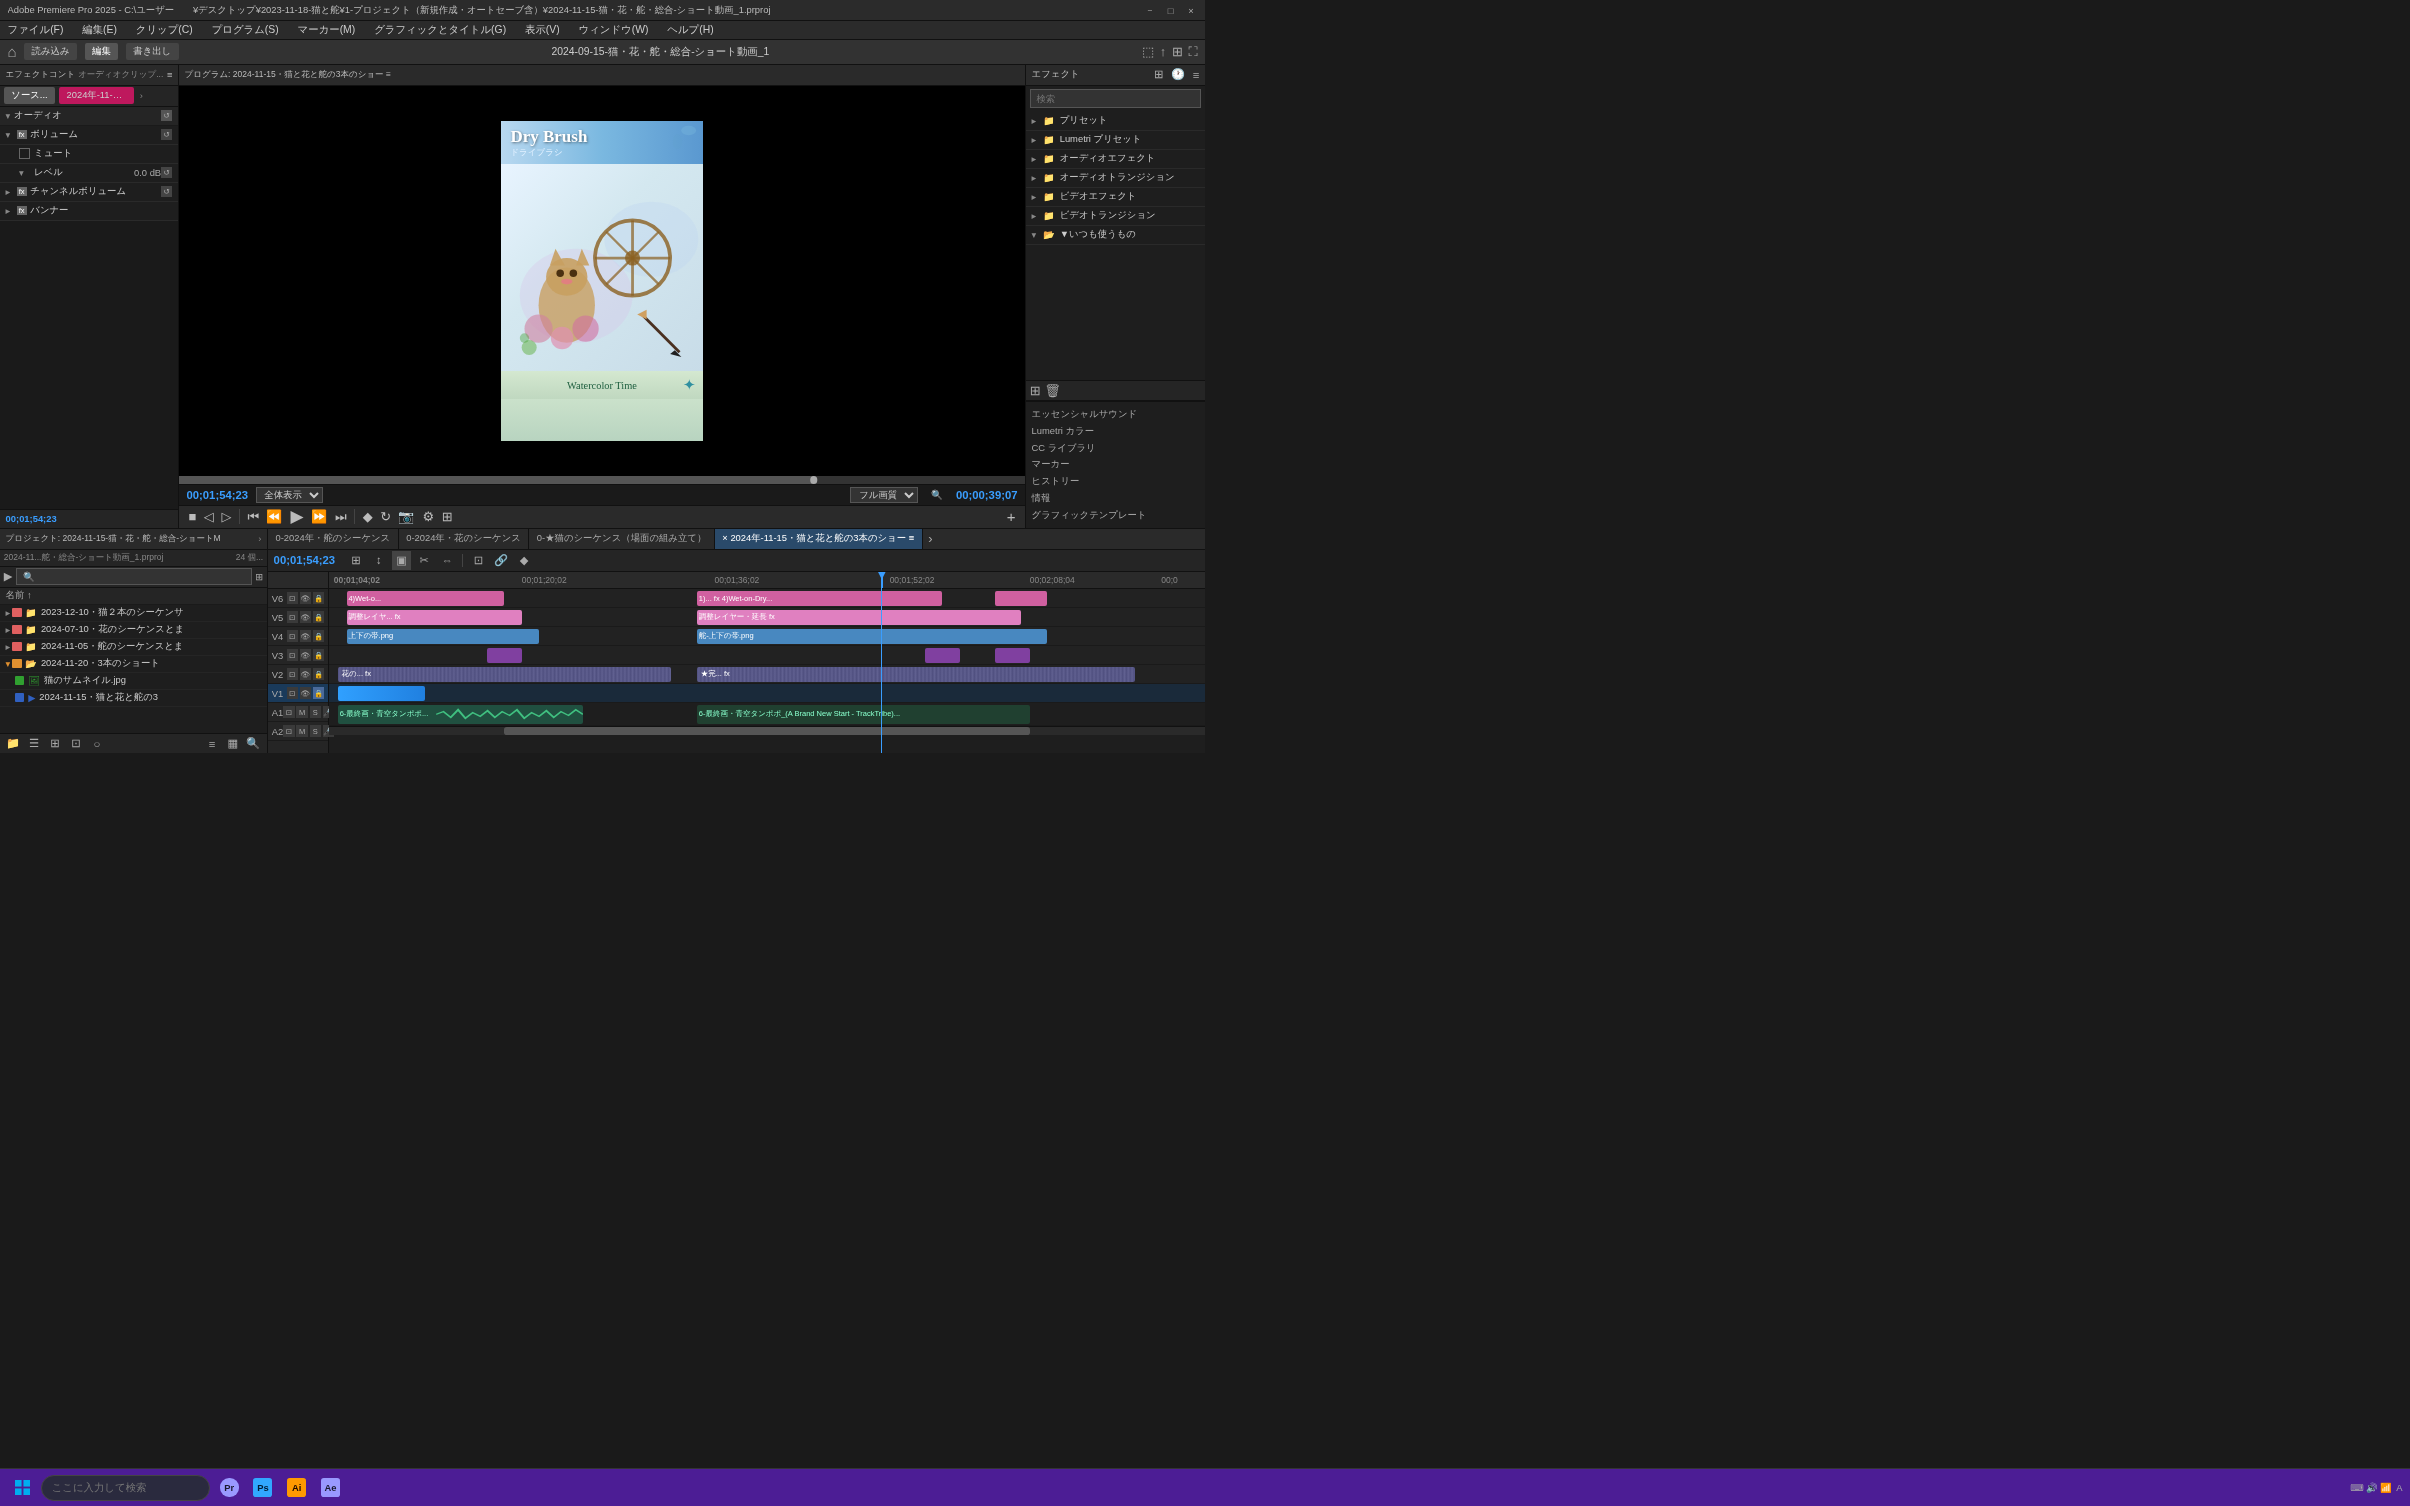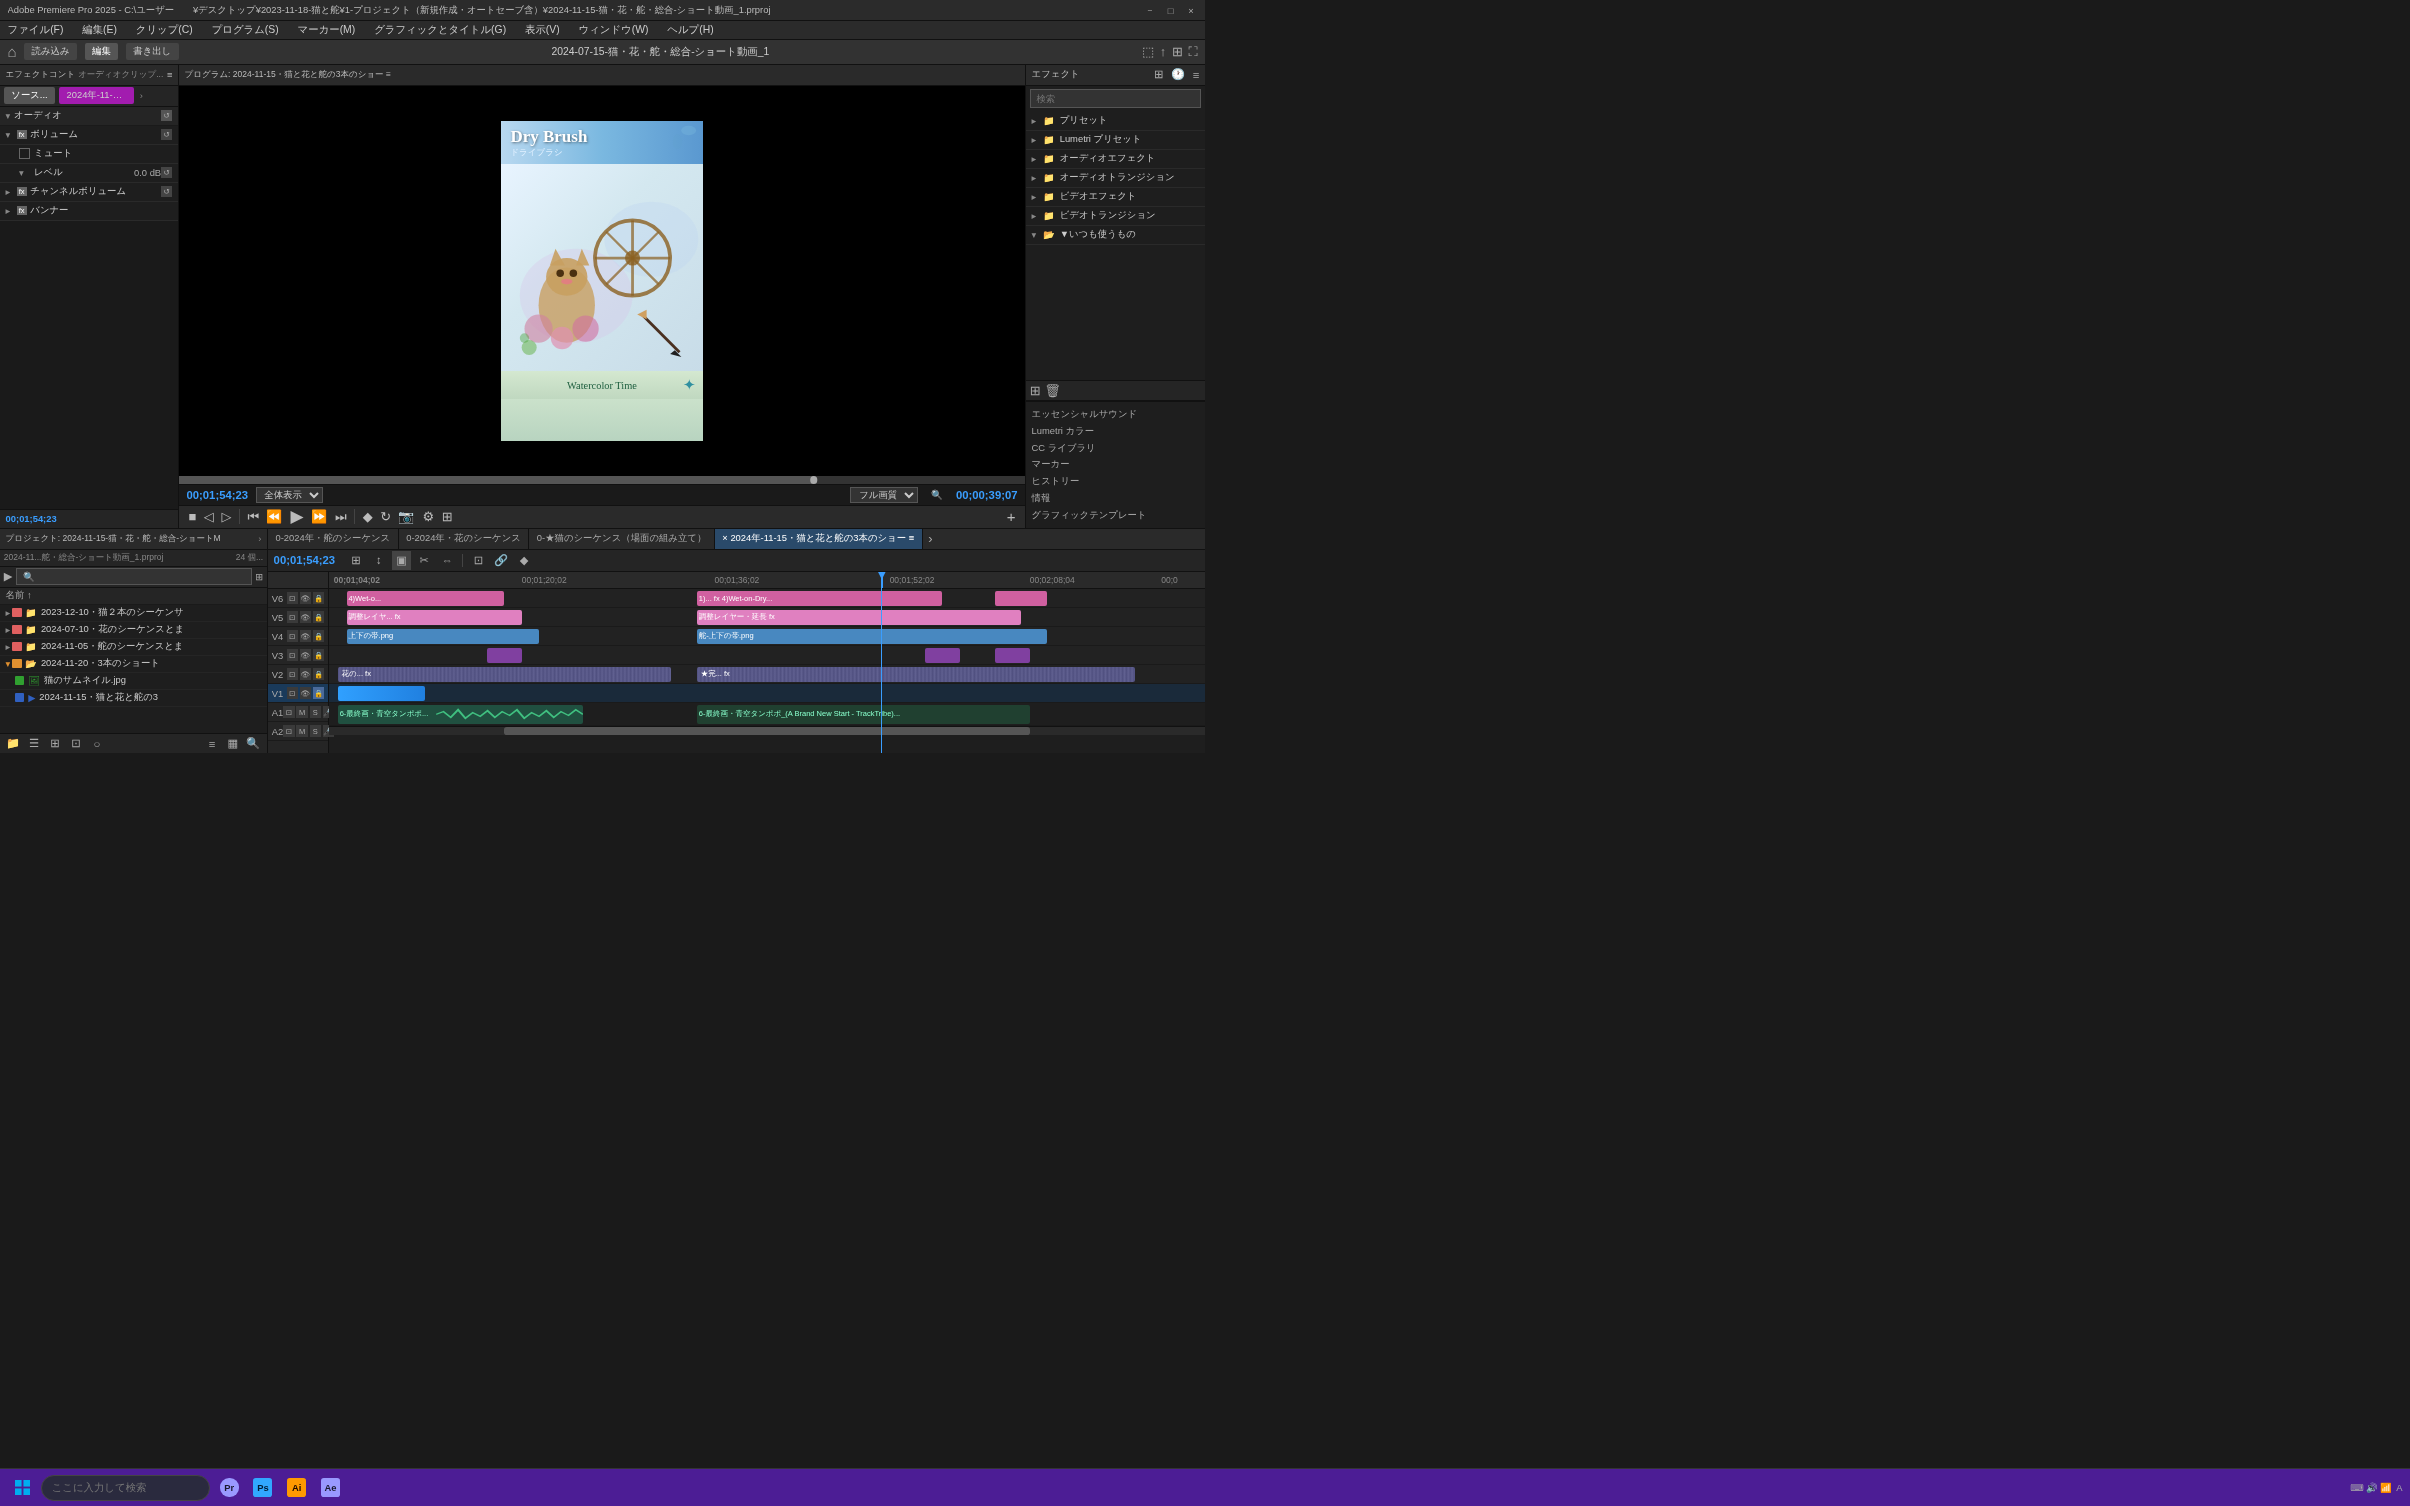--- a/index.html
+++ b/index.html
@@ -88,21 +88,21 @@
     .source-tabs {
       display: flex;
       background: #252525;
       height: 21px;
       align-items: center;
       padding: 0 3.8px;
       gap: 3.8px;
       border-bottom: 0.9px solid #111;
     }
     .source-tab {
-      background: #a21caf;
+      background: #be185d;
       padding: 1.9px 7.5px;
       font-size: 9.4px;
       cursor: pointer;
       border-radius: 1.9px;
       white-space: nowrap;
       overflow: hidden;
       text-overflow: ellipsis;
       max-width: 75px;
     }
     .source-tab.active { background: #555; color: #fff; }
@@ -622,21 +622,21 @@
 </div>
 
 <div class="top-toolbar">
   <div class="toolbar-left">
     <span style="color:#aaa;font-size:15px;cursor:pointer;">⌂</span>
     <button class="toolbar-btn">読み込み</button>
     <button class="toolbar-btn" style="background:#555;color:#fff;">編集</button>
     <button class="toolbar-btn">書き出し</button>
   </div>
   <div class="toolbar-center">
-    <span>2024-07-15-猫・花・舵・総合-ショート動画_1</span>
+    <span>2024-09-15-猫・花・舵・総合-ショート動画_1</span>
   </div>
   <div class="toolbar-right">
     <span style="font-size:13px;cursor:pointer;color:#aaa;">⬚</span>
     <span style="font-size:13px;cursor:pointer;color:#aaa;">↑</span>
     <span style="font-size:13px;cursor:pointer;color:#aaa;">⊞</span>
     <span style="font-size:13px;cursor:pointer;color:#aaa;">⛶</span>
   </div>
 </div>
 
 <div class="main-container">

